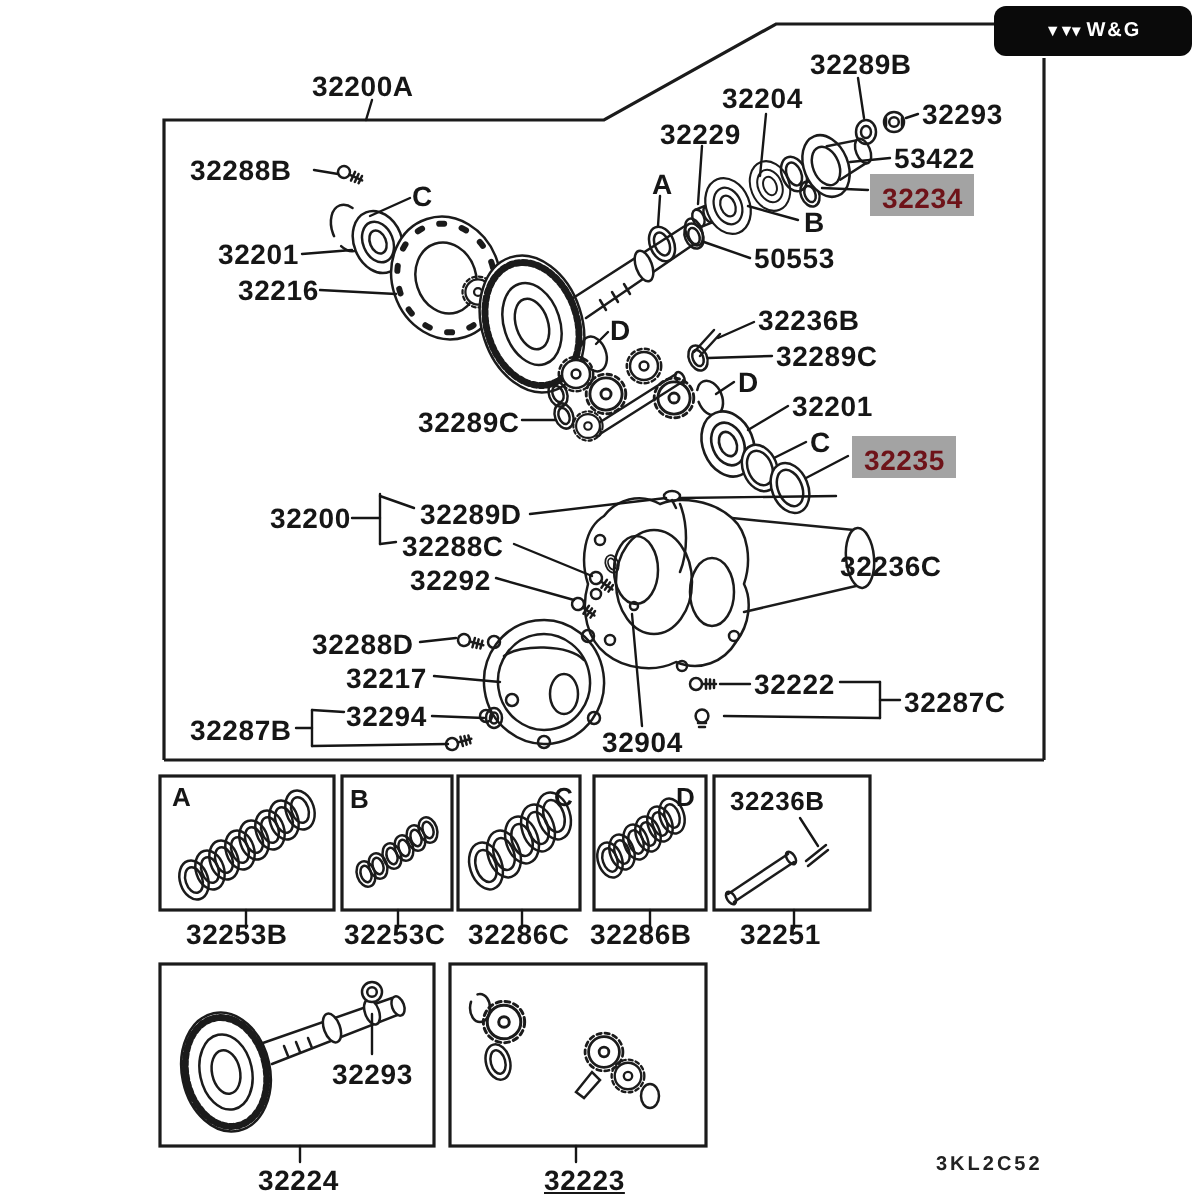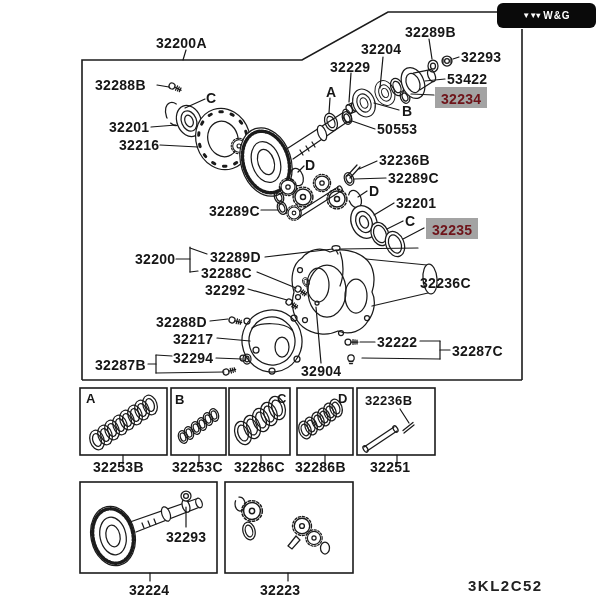--- a/index.html
+++ b/index.html
@@ -10,21 +10,21 @@
   svg{position:absolute;left:0;top:0;}
   .lbl{
     position:absolute;font-weight:700;font-size:14px;line-height:14px;
     color:#161616;letter-spacing:0.3px;white-space:nowrap;
   }
   .lbl.sm{font-size:13px;}
   .hl{
     background:#a3a3a3;color:#6e1319;padding:5px 6px 2px 6px;
   }
   .code{
-    position:absolute;font-weight:700;font-size:15px;letter-spacing:1.5px;color:#222;
+    position:absolute;font-weight:700;font-size:10px;letter-spacing:1.5px;color:#222;
   }
   .logo{
     position:absolute;left:497px;top:3px;width:99px;height:25px;background:#0a0a0a;
     border-radius:6px;color:#ffffff;display:flex;align-items:center;justify-content:center;
     font-size:10px;font-weight:700;letter-spacing:1px;
   }
   .logo .g{font-size:8px;margin-right:4px;letter-spacing:-1px;}
 </style>
 </head>
 <body>
@@ -396,17 +396,17 @@
   <div class="lbl sm" style="left:338px;top:392px;">D</div>
   <div class="lbl sm" style="left:365px;top:394px;">32236B</div>
   <div class="lbl" style="left:93px;top:460px;">32253B</div>
   <div class="lbl" style="left:172px;top:460px;">32253C</div>
   <div class="lbl" style="left:234px;top:460px;text-align:right;">32286C</div>
   <div class="lbl" style="left:295px;top:460px;">32286B</div>
   <div class="lbl" style="left:370px;top:460px;">32251</div>
 
   <div class="lbl" style="left:166px;top:530px;">32293</div>
   <div class="lbl" style="left:129px;top:583px;">32224</div>
-  <div class="lbl" style="left:260px;top:583px;">32223</div>
+  <div class="lbl" style="left:272px;top:583px;text-decoration:underline;">32223</div>
 
   <div class="code" style="left:468px;top:577px;">3KL2C52</div>
 
 </div>
 
 </body></html>

